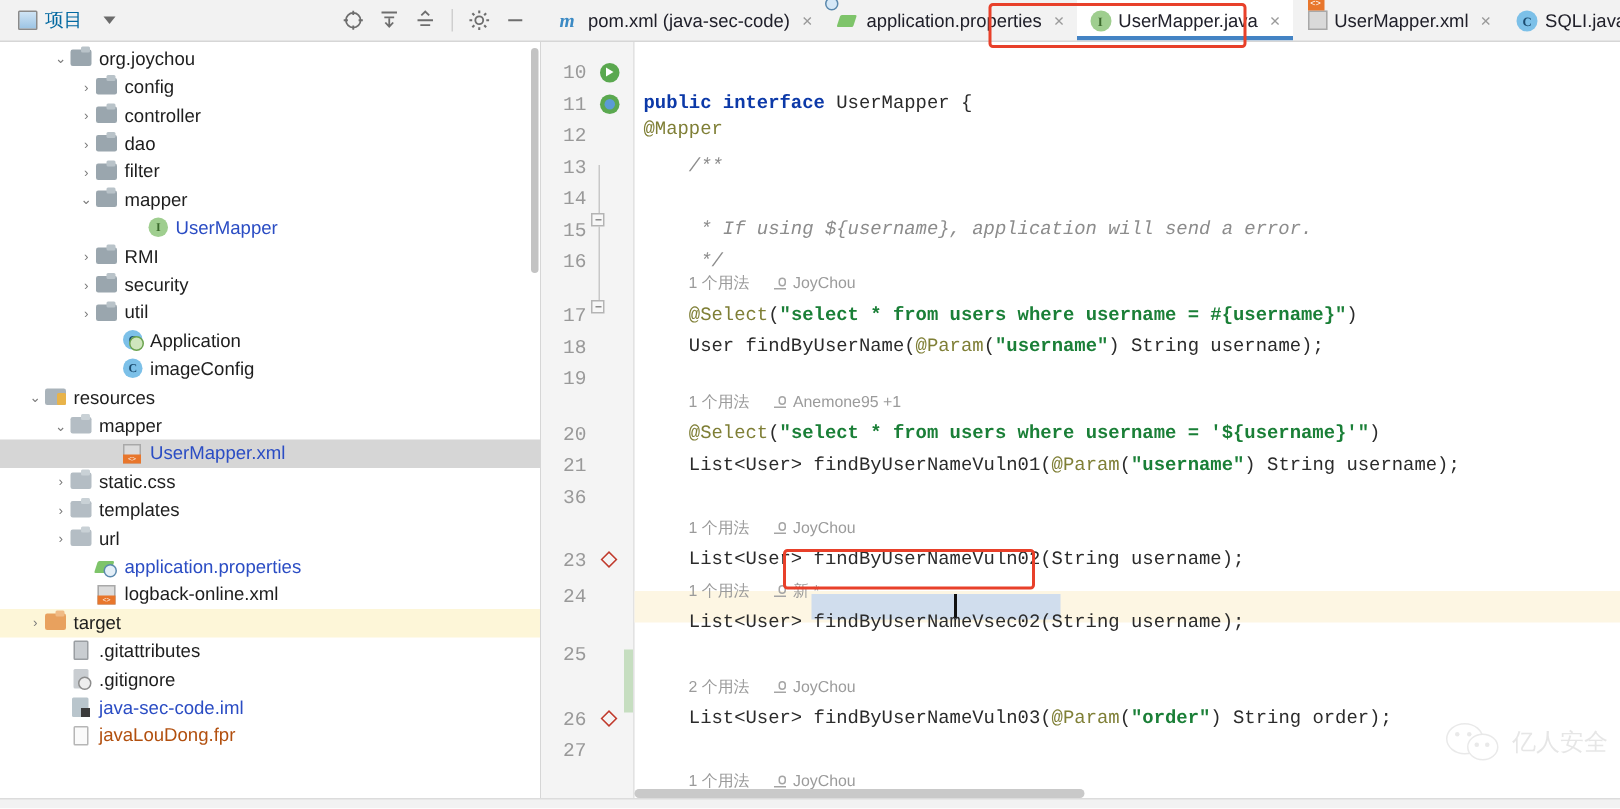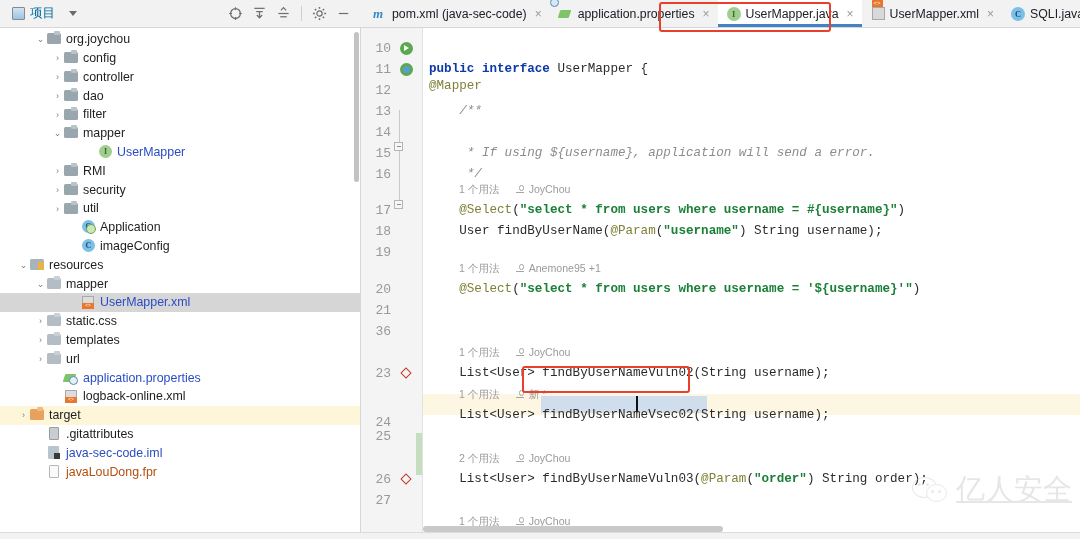--- a/index.html
+++ b/index.html
@@ -261,23 +261,22 @@
     pointer-events: none;
   }
 
   
   .watermark {
     position: absolute; right: 8px; bottom: 22px;
     display: flex; align-items: center; gap: 4px;
     opacity: .45; pointer-events:none;
   }
   .wm-text {
-    font-size: 29px; color: #c9c9c9;
+    font-size: 16px; color: #c9c9c9;
     font-family: "DejaVu Sans", sans-serif;
-    text-decoration: underline;
   }
   .wm-chat { position: relative; width: 40px; height: 30px; }
   .wm-b1, .wm-b2 {
     position:absolute; border:1.6px solid #cfcfcf; border-radius:50%;
     background: transparent;
   }
   .wm-b1 { left:0; top:2px; width:25px; height:21px; }
   .wm-b2 { left:14px; top:9px; width:21px; height:18px; background:#fff; }
   .wm-dot { position:absolute; width:3.4px; height:3.4px; border-radius:50%;
     background:#cfcfcf; }
@@ -523,20 +522,27 @@
         <div class="tree-row" style="padding-left: 34px;">
           <span class="twisty"></span>
           <span class="tree-ico">
             <span class="f-gitatt"></span>
           </span>
           <span class="tree-lbl c-dark">.gitattributes</span>
         </div>
         <div class="tree-row" style="padding-left: 34px;">
           <span class="twisty"></span>
           <span class="tree-ico">
+            <span class="f-gitign"></span>
+          </span>
+          <span class="tree-lbl c-dark">.gitignore</span>
+        </div>
+        <div class="tree-row" style="padding-left: 34px;">
+          <span class="twisty"></span>
+          <span class="tree-ico">
             <span class="f-iml"></span>
           </span>
           <span class="tree-lbl c-blue">java-sec-code.iml</span>
         </div>
         <div class="tree-row" style="padding-left: 34px;">
           <span class="twisty"></span>
           <span class="tree-ico">
             <span class="f-fpr"></span>
           </span>
           <span class="tree-lbl c-orange">javaLouDong.fpr</span>
@@ -606,21 +612,21 @@
           <div class="gutter-line" style="top: 293px;">
             <span class="gnum">36</span>
             <span class="gmark"></span>
           </div>
           <div class="gutter-line" style="top: 335px;">
             <span class="gnum">23</span>
             <span class="gmark">
               <span class="diamond"></span>
             </span>
           </div>
-          <div class="gutter-line" style="top: 384px;">
+          <div class="gutter-line" style="top: 359px;">
             <span class="gnum">24</span>
             <span class="gmark"></span>
           </div>
           <div class="gutter-line" style="top: 398px;">
             <span class="gnum">25</span>
             <span class="gmark"></span>
           </div>
           <div class="gutter-line" style="top: 441px;">
             <span class="gnum">26</span>
             <span class="gmark">
@@ -644,20 +650,21 @@
           <div class="hint-line" style="top: 423px;"><span>2 个用法</span><span class="hint-sep"></span><span class="person-ico"></span><span>JoyChou</span></div>
           <div class="hint-line" style="top: 486px;"><span>1 个用法</span><span class="hint-sep"></span><span class="person-ico"></span><span>JoyChou</span></div>
           <div class="code-line" style="top: 10px; margin-top: 38px;"><span class="k-ann">@Mapper</span></div>
           <div class="code-line" style="top: 31px;"><span class="k-kw">public interface </span><span class="k-plain">UserMapper {</span></div>
           <div class="code-line" style="top: 73px;"><span class="k-cmt">    /**</span></div>
           <div class="code-line" style="top: 115px;"><span class="k-cmt">     * If using ${username}, application will send a error.</span></div>
           <div class="code-line" style="top: 136px;"><span class="k-cmt">     */</span></div>
           <div class="code-line" style="top: 172px;"><span class="k-plain">    </span><span class="k-ann">@Select</span><span class="k-plain">(</span><span class="k-str">"select * from users where username = #{username}"</span><span class="k-plain">)</span></div>
           <div class="code-line" style="top: 193px;"><span class="k-plain">    User findByUserName(</span><span class="k-ann">@Param</span><span class="k-plain">(</span><span class="k-str">"username"</span><span class="k-plain">) String username);</span></div>
           <div class="code-line" style="top: 251px;"><span class="k-plain">    </span><span class="k-ann">@Select</span><span class="k-plain">(</span><span class="k-str">"select * from users where username = '${username}'"</span><span class="k-plain">)</span></div>
+          <div class="code-line" style="top: 272px;"><span class="k-plain">    List&lt;User&gt; findByUserNameVuln01(</span><span class="k-ann">@Param</span><span class="k-plain">(</span><span class="k-str">"username"</span><span class="k-plain">) String username);</span></div>
           <div class="code-line" style="top: 335px;"><span class="k-plain">    List&lt;User&gt; findByUserNameVuln02(String username);</span></div>
           <div class="code-line" style="top: 377px;"><span class="k-plain">    List&lt;User&gt; findByUserNameVsec02(String username);</span></div>
           <div class="code-line" style="top: 441px;"><span class="k-plain">    List&lt;User&gt; findByUserNameVuln03(</span><span class="k-ann">@Param</span><span class="k-plain">(</span><span class="k-str">"order"</span><span class="k-plain">) String order);</span></div>
         </div>
 
       <div class="watermark">
         <div class="wm-chat">
           <span class="wm-b1"></span>
           <span class="wm-dot" style="left:6px;top:8px;"></span>
           <span class="wm-dot" style="left:14px;top:8px;"></span>

